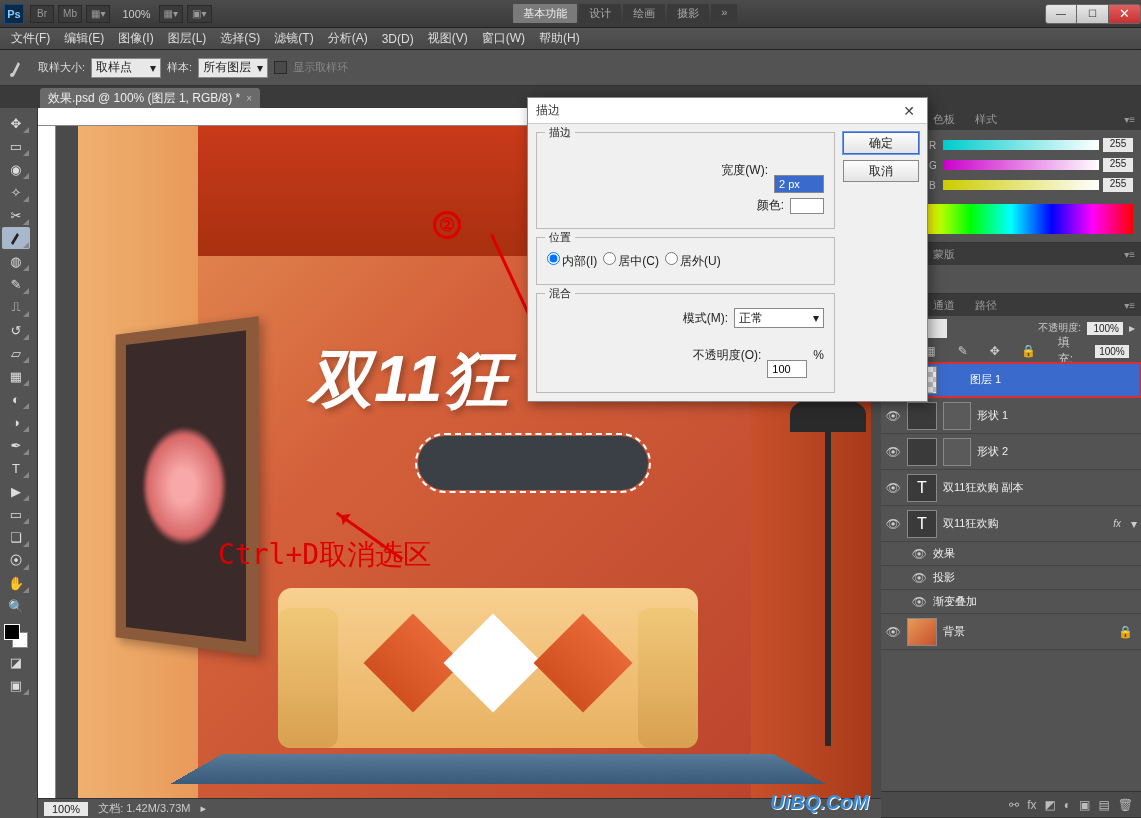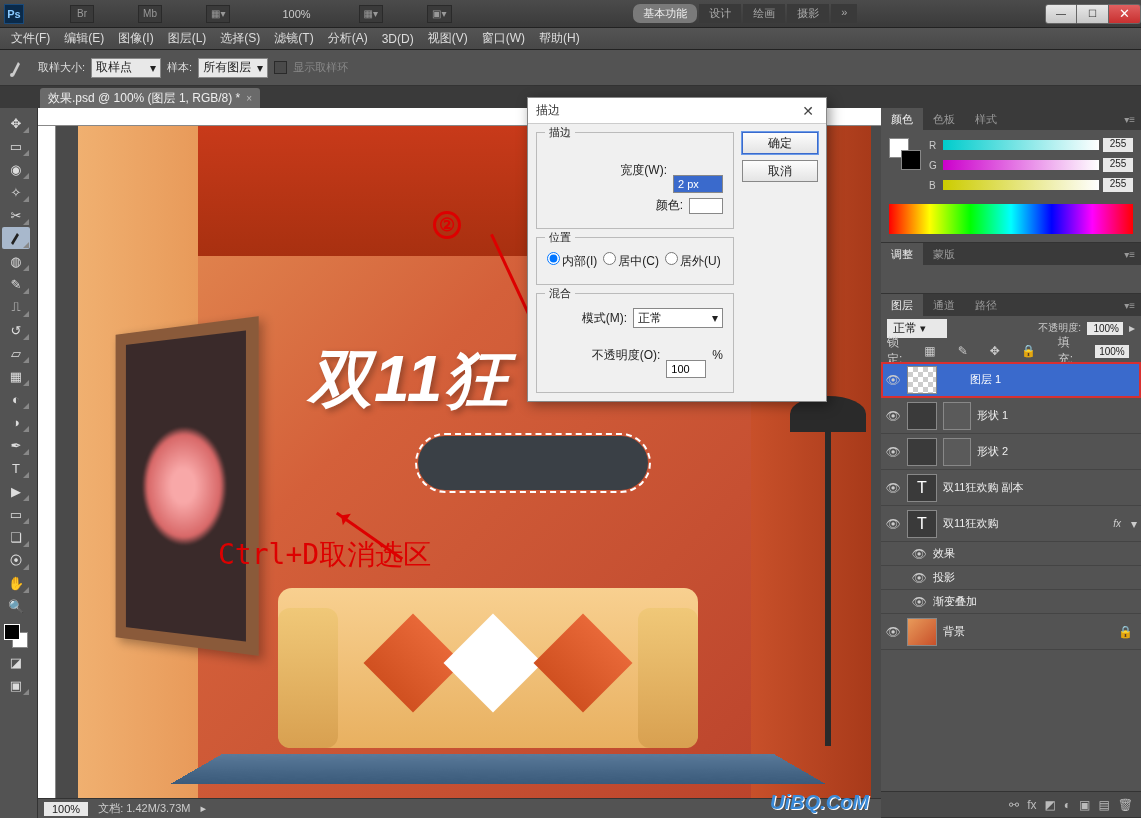--- a/index.html
+++ b/index.html
@@ -1,30 +1,30 @@
 <!DOCTYPE html>
 <html><head>
 <meta charset="utf-8">
 <style>
 * { margin:0; padding:0; box-sizing:border-box; font-family:"Microsoft YaHei",SimSun,sans-serif; font-size:12px; user-select:none; }
 body { background:#535353; width:1141px; height:818px; overflow:hidden; position:relative; }
 
 
-.titlebar { height:28px; background:linear-gradient(#4b4b4b,#3a3a3a); display:flex; align-items:center; padding:0 0 0 4px; border-bottom:1px solid #222;gap:40px; }
+.titlebar { height:28px; background:linear-gradient(#4b4b4b,#3a3a3a); display:flex; align-items:center; padding:0 0 0 4px; border-bottom:1px solid #222; }
 .ps-icon { width:20px; height:20px; background:#0a2a4a; border:1px solid #1a4a7a; color:#8acaff; font-weight:bold; font-size:11px; display:flex; align-items:center; justify-content:center; margin-right:6px; }
 .tb-btn { height:18px; min-width:24px; background:#3a3a3a; border:1px solid #2a2a2a; color:#999; font-size:10px; display:flex; align-items:center; justify-content:center; margin-right:4px; padding:0 4px; }
 .tb-zoom { color:#ccc; margin:0 8px; font-size:11px; }
 .win-btns { margin-left:auto; display:flex; gap:0; }
 .win-btn { width:32px; height:20px; border:1px solid #666; display:flex; align-items:center; justify-content:center; color:#333; font-size:10px; }
 .wb-min { background:linear-gradient(#e8e8e8,#c8c8c8); border-radius:3px 0 0 3px; }
 .wb-max { background:linear-gradient(#e8e8e8,#c8c8c8); border-left:0; }
 .wb-cls { background:linear-gradient(#e06060,#c83030); border-radius:0 3px 3px 0; border-left:0; color:#fff; font-size:13px; }
 .ws-area { display:flex; gap:2px; margin-left:auto; margin-right:10px; }
 .ws-btn { padding:2px 10px; background:#3a3a3a; color:#aaa; font-size:11px; }
-.ws-btn.active { background:#7a7a7a; color:#eee; border-radius:7px; }
+.ws-btn.active { background:#7a7a7a; color:#eee; border-radius:1px; }
 
 
 .menubar { height:22px; background:linear-gradient(#545454,#484848); display:flex; align-items:center; padding:0 4px; border-bottom:1px solid #222; }
 .menubar span { color:#ddd; padding:0 7px; font-size:12px; }
 
 
 .optbar { height:36px; background:#535353; display:flex; align-items:center; padding:0 4px; border-bottom:1px solid #333; gap:6px; }
 .opt-tool { width:28px; height:28px; background:#535353; display:flex; align-items:center; justify-content:center; }
 .opt-lbl { color:#ddd; font-size:11px; }
 .opt-sel { height:20px; background:#e8e8e8; border:1px solid #888; padding:0 4px; display:flex; align-items:center; font-size:11px; color:#222; min-width:70px; }
@@ -121,21 +121,21 @@
 .thumb.t{background:#3a3a3a;color:#fff;display:flex;align-items:center;justify-content:center;font-size:16px;}
 .thumb.mask{width:28px;background:#5a5a5a;}
 .layer-name { color:#eee; font-size:11px; flex:1; }
 .layer-row.sel .layer-name{color:#fff;padding-left:27px;}
 .layer-row.sub { padding-left:30px; height:24px; }
 .fx-lbl { color:#ccc; font-size:10px; font-style:italic; margin-left:auto; margin-right:4px; }
 .panel-footer { height:26px; background:#4a4a4a; border-top:1px solid #333; display:flex; align-items:center; justify-content:flex-end; gap:8px; padding:0 8px; }
 .pf-ic { color:#bbb; font-size:12px; }
 
 
-.dialog { position:absolute; left:527px; top:97px; width:300px; background:#f0f0f0; border:1px solid #888; box-shadow:3px 3px 12px rgba(0,0,0,.4); z-index:100; }
+.dialog { position:absolute; left:527px; top:97px; width:401px; background:#f0f0f0; border:1px solid #888; box-shadow:3px 3px 12px rgba(0,0,0,.4); z-index:100; }
 .dlg-title { height:26px; background:#fff; border-bottom:1px solid #ccc; display:flex; align-items:center; padding:0 8px; font-size:12px; color:#333; }
 .dlg-x { margin-left:auto; font-size:14px; color:#444; padding:0 4px; }
 .dlg-body { padding:8px; display:flex; gap:8px; }
 .dlg-grps { flex:1; display:flex; flex-direction:column; gap:8px; }
 .grp { border:1px solid #bbb; padding:10px 10px; position:relative; }
 .grp-title { position:absolute; top:-8px; left:8px; background:#f0f0f0; padding:0 4px; font-size:11px; color:#222; }
 .grp-row { display:flex; align-items:center; gap:6px; margin:4px 0; font-size:12px; color:#222; }
 .grp-row label,.grp-row span{font-size:12px;}
 .grp-inp { height:18px; border:1px solid #888; padding:0 4px; font-size:11px; }
 .grp-inp.w { width:50px; background:#fff; color:#000;margin-top:28px; }

